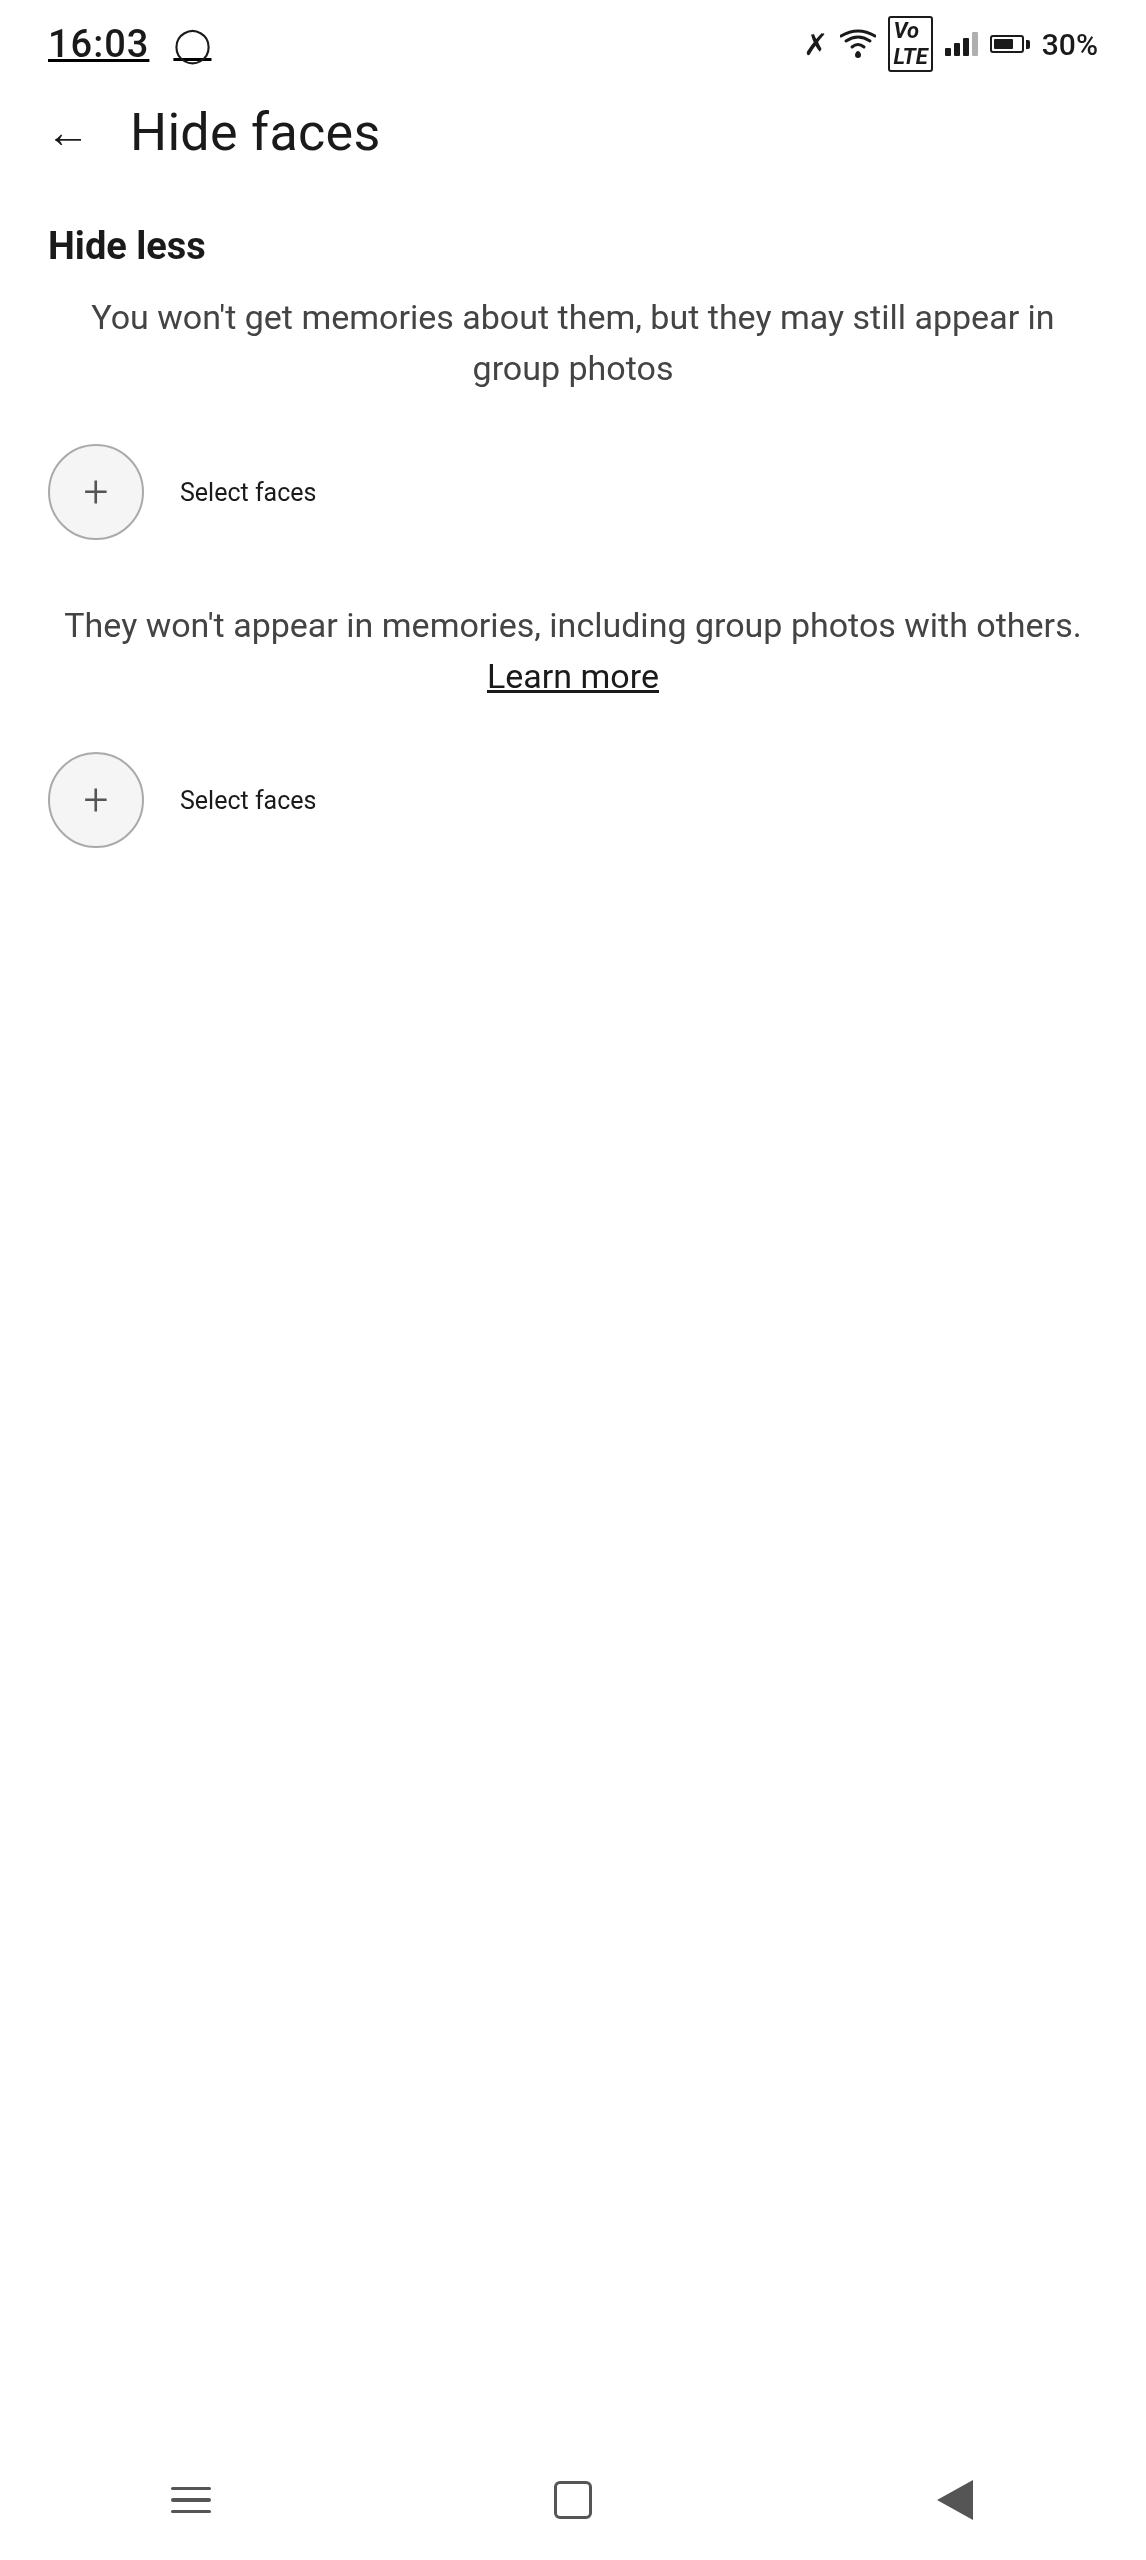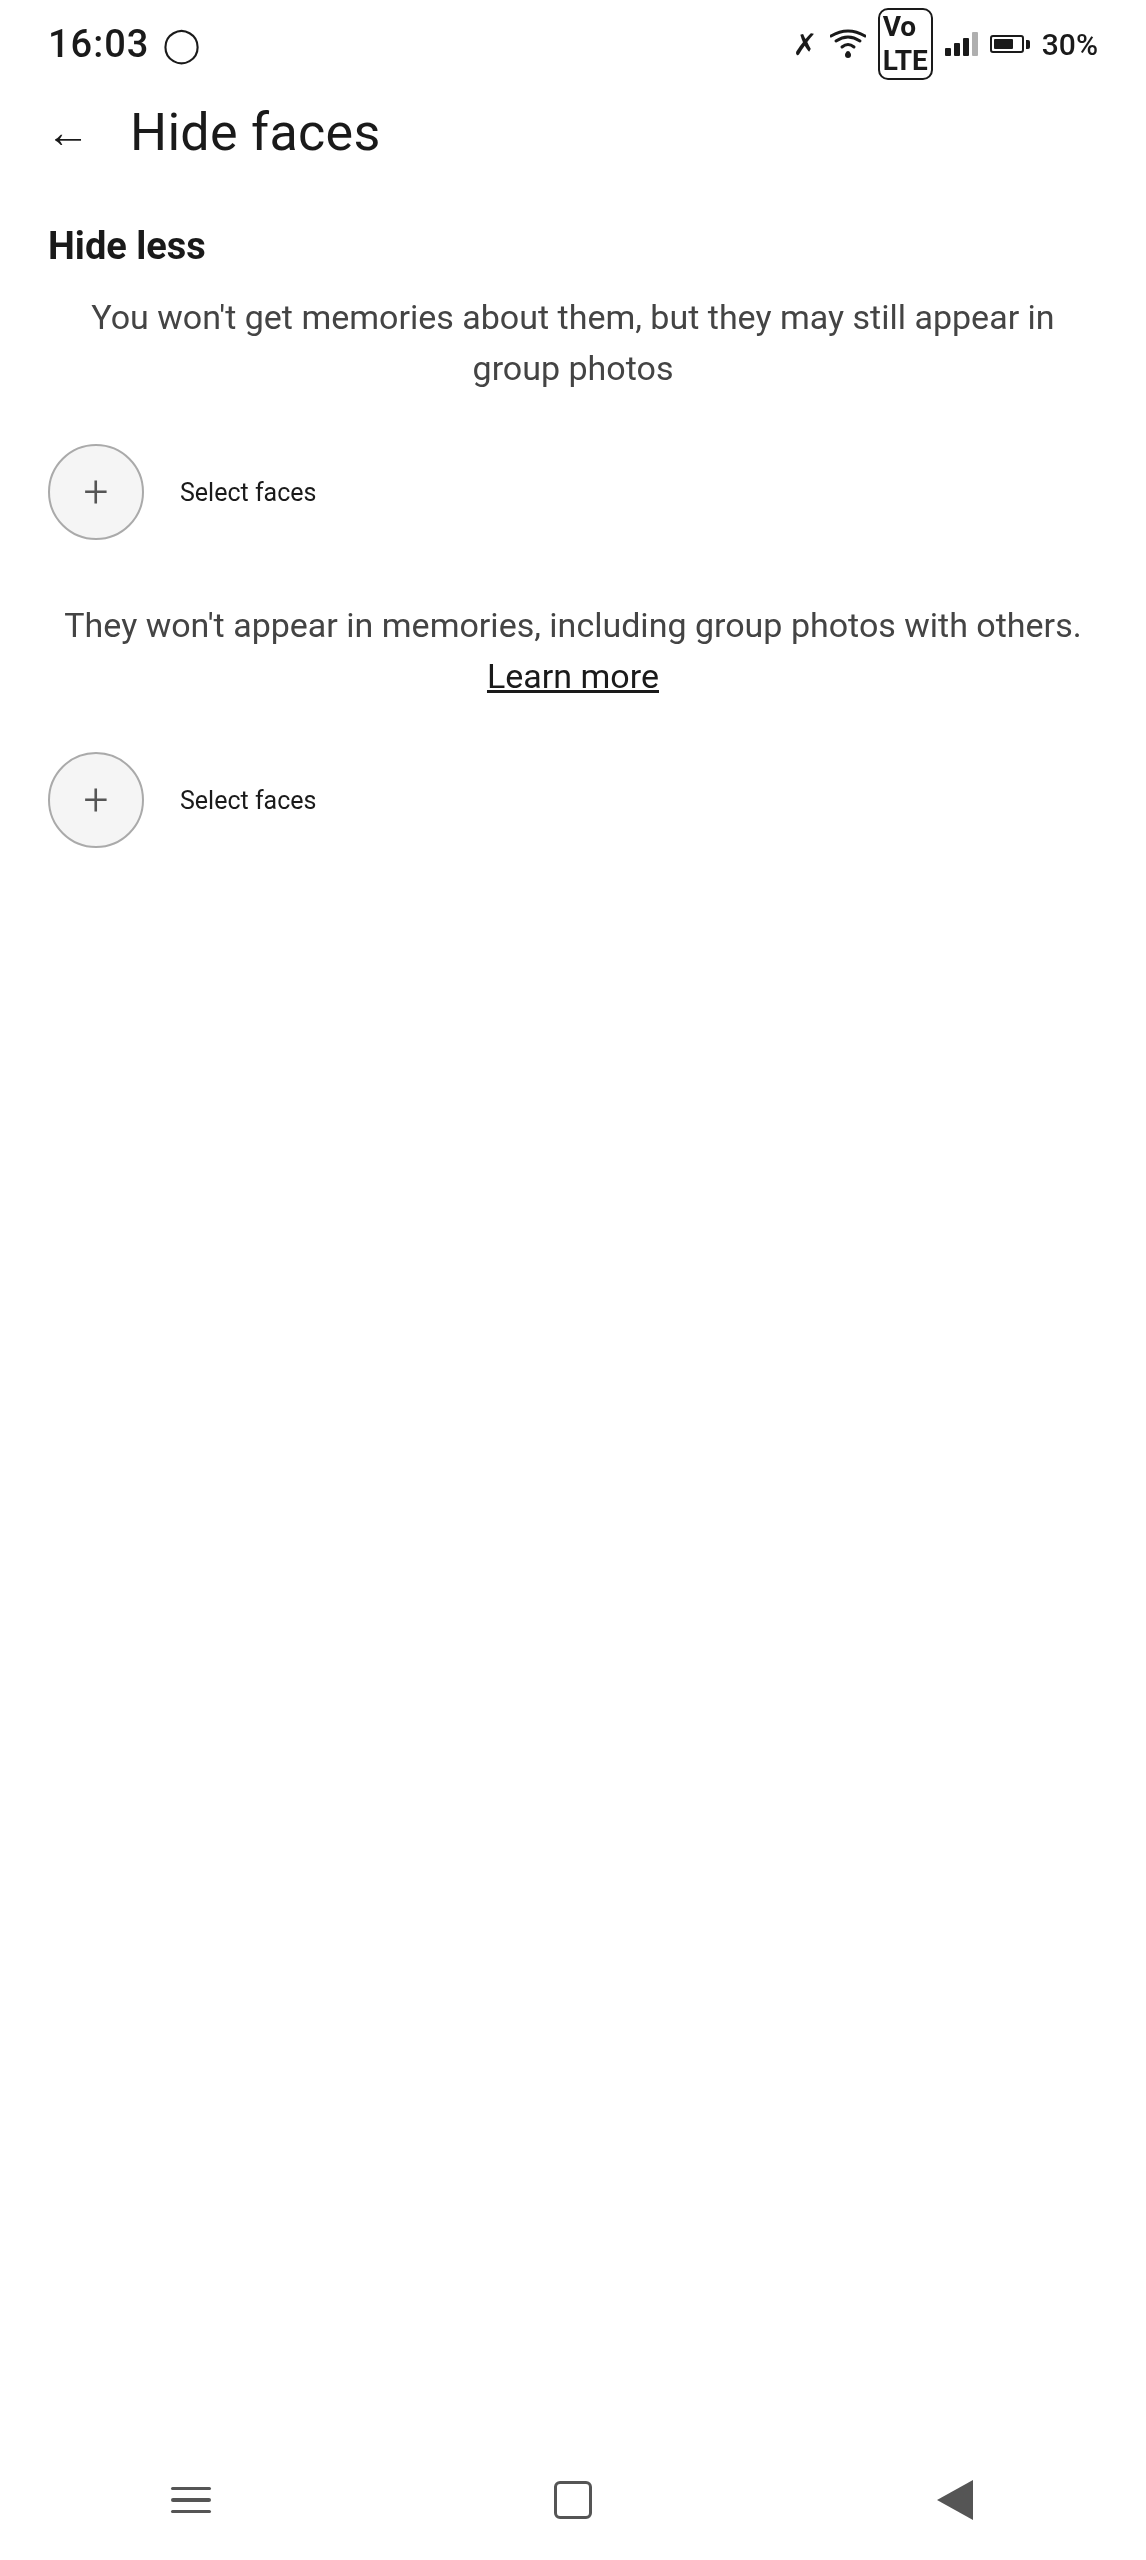--- a/index.html
+++ b/index.html
@@ -23,21 +23,22 @@
       display: flex;
       justify-content: space-between;
       align-items: center;
       padding: 24px 48px 16px 48px;
       height: 80px;
     }
 
     .status-bar-left {
       display: flex;
       align-items: center;
-      gap: 13px;
+      gap: 24px;
+      text-decoration: underline;
     }
 
     .status-time {
       font-size: 38px;
       font-weight: 500;
       color: #1a1a1a;
       letter-spacing: 1px;
     }
 
     .whatsapp-icon {
@@ -240,27 +241,28 @@
     .triangle-icon {
       width: 0;
       height: 0;
       border-top: 20px solid transparent;
       border-bottom: 20px solid transparent;
       border-right: 36px solid #555555;
     }
 
     
     .volte-text {
-      font-size: 28px;
+      font-size: 22px;
       font-weight: 700;
       color: #1a1a1a;
       border: 2px solid #1a1a1a;
-      border-radius: 10px;
+      border-radius: 3px;
       padding: 0 3px;
       line-height: 1.2;
+      font-style: italic;
     }
 
     
     .bt-icon {
       font-size: 30px;
       color: #1a1a1a;
     }
   </style>
 </head>
 <body>

